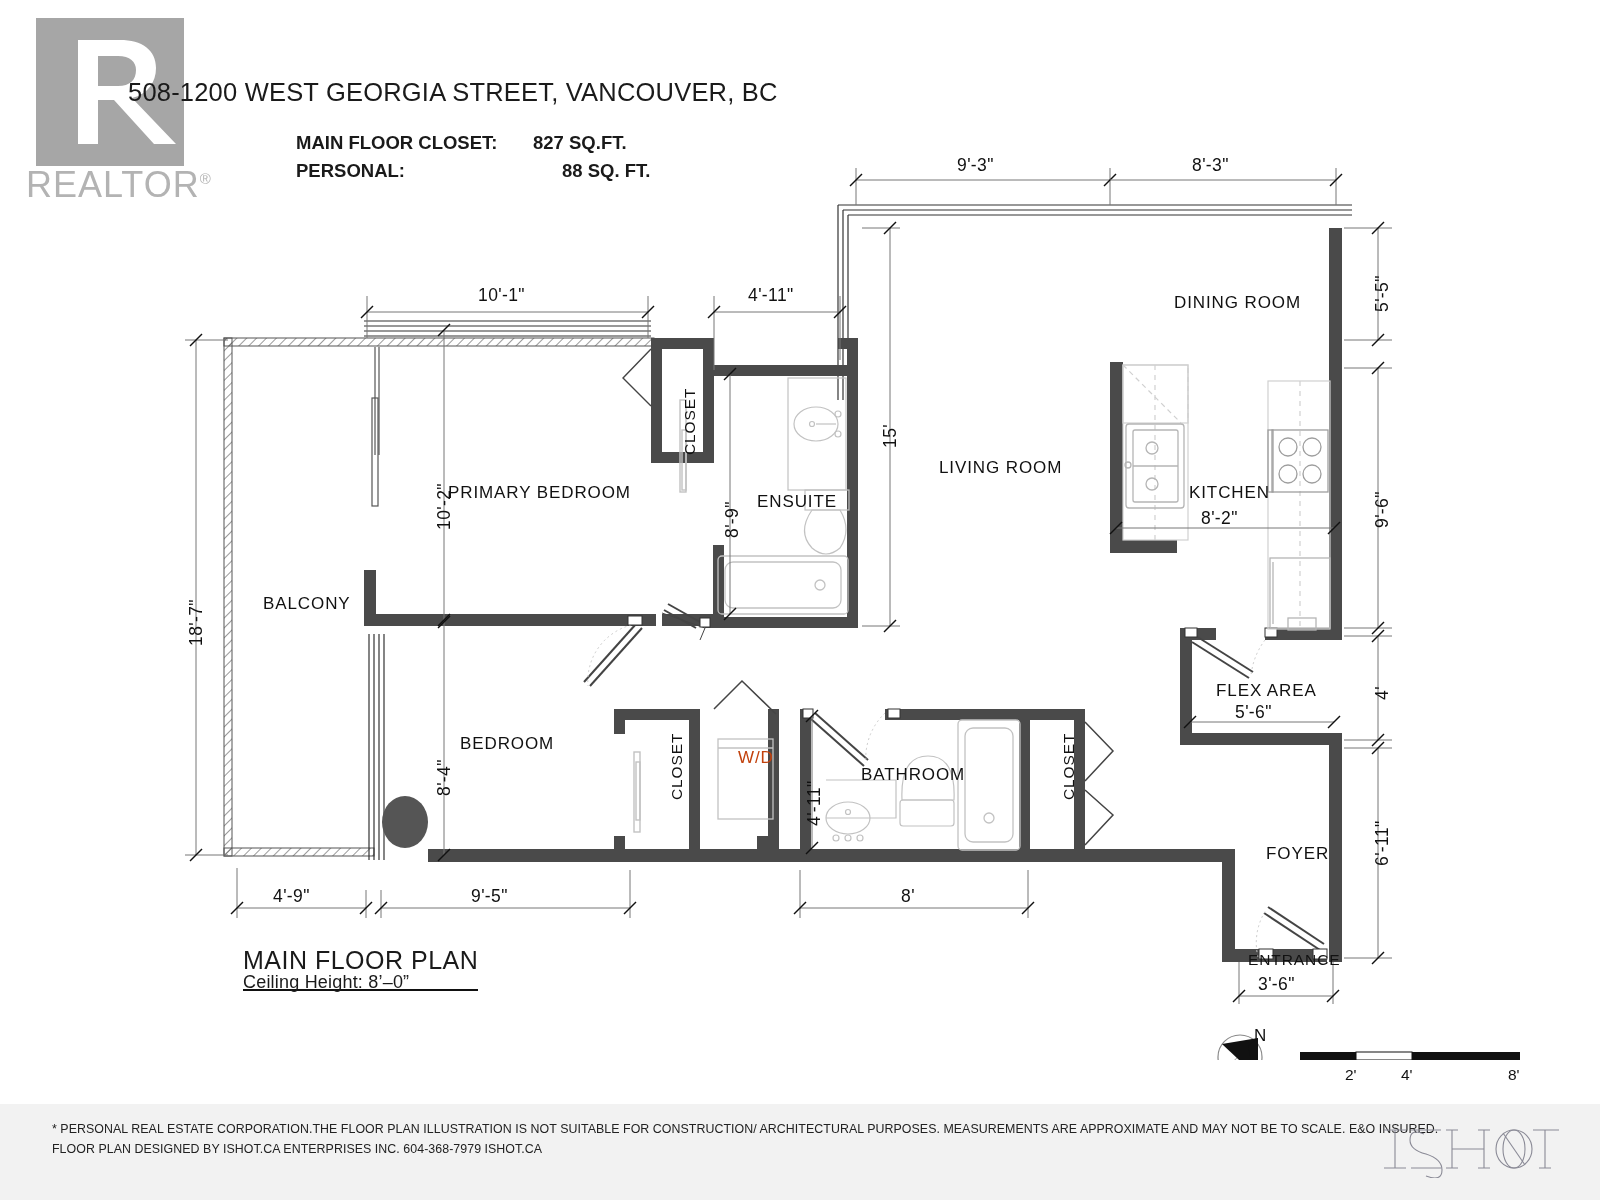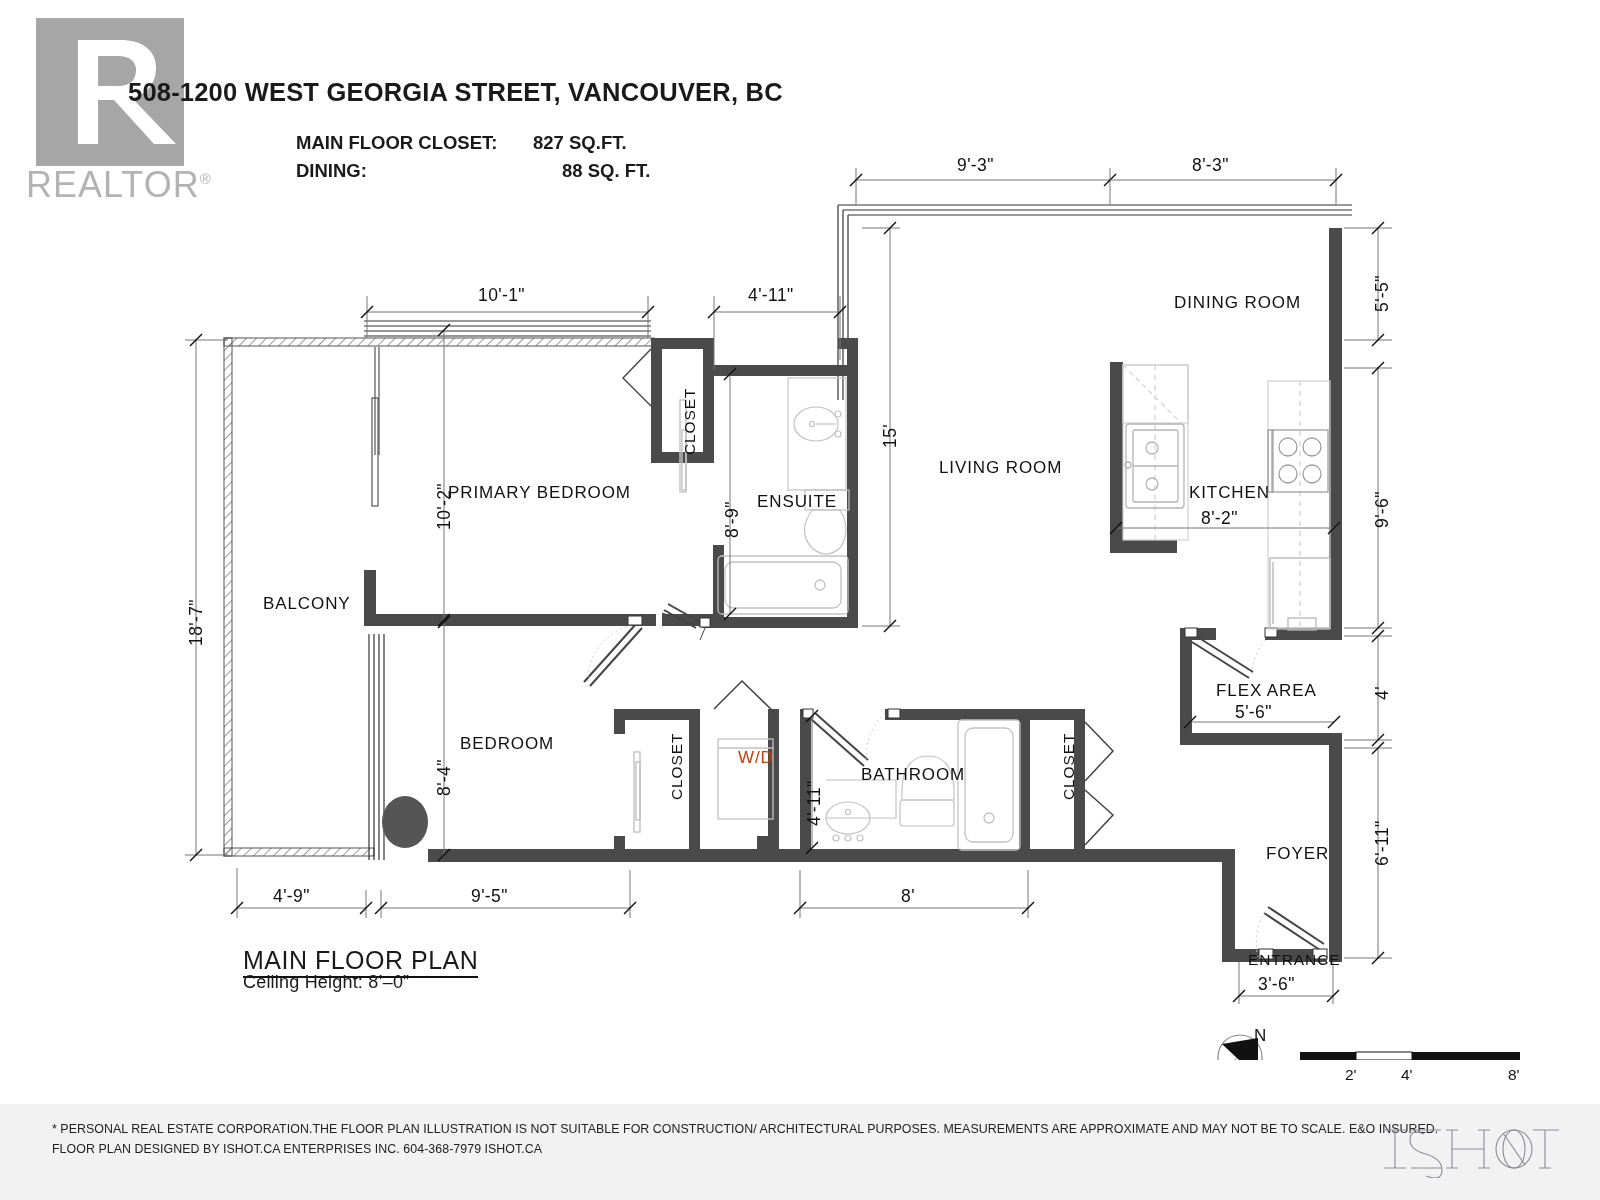--- a/index.html
+++ b/index.html
@@ -14,38 +14,38 @@
   #stage{position:absolute;inset:0;}
 
   
   .realtor-logo{position:absolute;left:36px;top:18px;width:148px;height:190px;}
   .realtor-mark{position:absolute;left:0;top:0;width:148px;height:148px;background:#a6a6a6;}
   .realtor-r{position:absolute;left:0;top:0;width:148px;height:148px;}
   .realtor-word{position:absolute;left:-10px;top:146px;width:190px;
       font-size:36px;letter-spacing:1px;color:#b3b3b3;font-family:"Liberation Sans",sans-serif;}
   .realtor-word sup{font-size:15px;vertical-align:super;}
 
-  .addr{position:absolute;left:128px;top:78px;font-size:25.5px;font-weight:bold;
+  .addr{position:absolute;left:128px;top:78px;font-size:25.5px;font-weight:normal;
         letter-spacing:.2px;white-space:nowrap;}
   .sumrow{position:absolute;font-size:18.5px;font-weight:bold;white-space:nowrap;}
   .sum-l1{left:296px;top:132px;}
   .sum-v1{left:533px;top:132px;}
   .sum-l2{left:296px;top:160px;}
   .sum-v2{left:546px;top:160px;margin-left:16px;}
 
   
   .rlabel{position:absolute;font-size:17px;letter-spacing:.9px;white-space:nowrap;color:#111;}
   .rlabel.small{font-size:15.5px;}
   .rlabel.vert{transform:rotate(-90deg);transform-origin:left top;}
   .dim{position:absolute;font-size:17.5px;letter-spacing:.4px;white-space:nowrap;color:#111;}
   .dim.vert{transform:rotate(-90deg);transform-origin:left top;}
 
   
   .plan-title{position:absolute;left:243px;top:946px;font-size:25px;letter-spacing:.5px;
-    border-bottom:2px solid #111;padding-bottom:1px;}
+    border-bottom:2px solid #111;padding-bottom:14px;}
   .plan-sub{position:absolute;left:243px;top:972px;font-size:18px;letter-spacing:.2px;}
 
   
   .scale-txt{position:absolute;font-size:15.5px;color:#111;}
 
   
   .footer{position:absolute;left:0;top:1104px;width:1600px;height:96px;background:#f2f2f2;}
   .foot-line{position:absolute;font-size:12.4px;letter-spacing:.05px;color:#222;white-space:nowrap;}
   .foot1{left:52px;top:1122px;}
   .foot2{left:52px;top:1142px;}
@@ -63,21 +63,21 @@
       <path d="M42 22 L42 126 L62 126 L62 82 L78 82 L118 126 L140 126 L96 80
                C112 76 120 64 120 50 C120 32 106 22 84 22 Z
                M62 38 L82 38 C94 38 100 44 100 52 C100 62 94 68 82 68 L62 68 Z" fill="#ffffff"></path>
     </svg>
     <div class="realtor-word"><span>REALTOR</span><sup>®</sup></div>
   </div>
 
   <div class="addr">508-1200 WEST GEORGIA STREET, VANCOUVER, BC</div>
   <div class="sumrow sum-l1">MAIN FLOOR CLOSET:</div>
   <div class="sumrow sum-v1">827 SQ.FT.</div>
-  <div class="sumrow sum-l2">DINING:</div>
+  <div class="sumrow sum-l2">PERSONAL:</div>
   <div class="sumrow sum-v2">88 SQ. FT.</div>
 
   <svg width="1600" height="1060" viewBox="0 0 1600 1060" style="position:absolute;left:0;top:0;">
     <defs>
       <pattern id="hatch" width="7" height="7" patternTransform="rotate(45)" patternUnits="userSpaceOnUse">
         <line x1="0" y1="0" x2="0" y2="7" stroke="#555" stroke-width="1.2"></line>
       </pattern>
       <g id="dimtick">
         <line x1="-6" y1="6" x2="6" y2="-6" stroke="#111" stroke-width="1.4"></line>
       </g>

